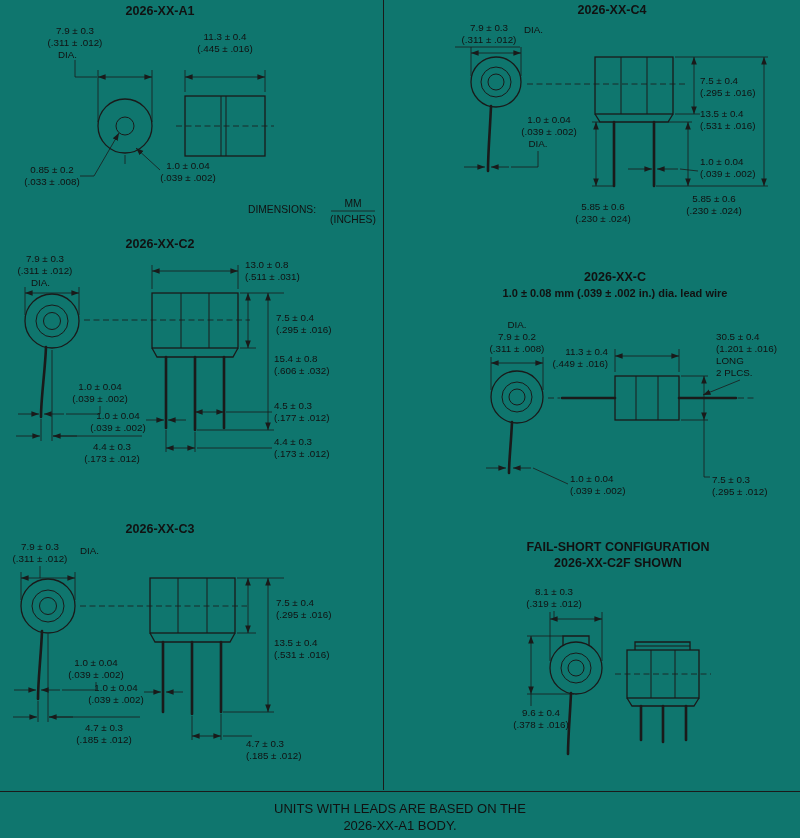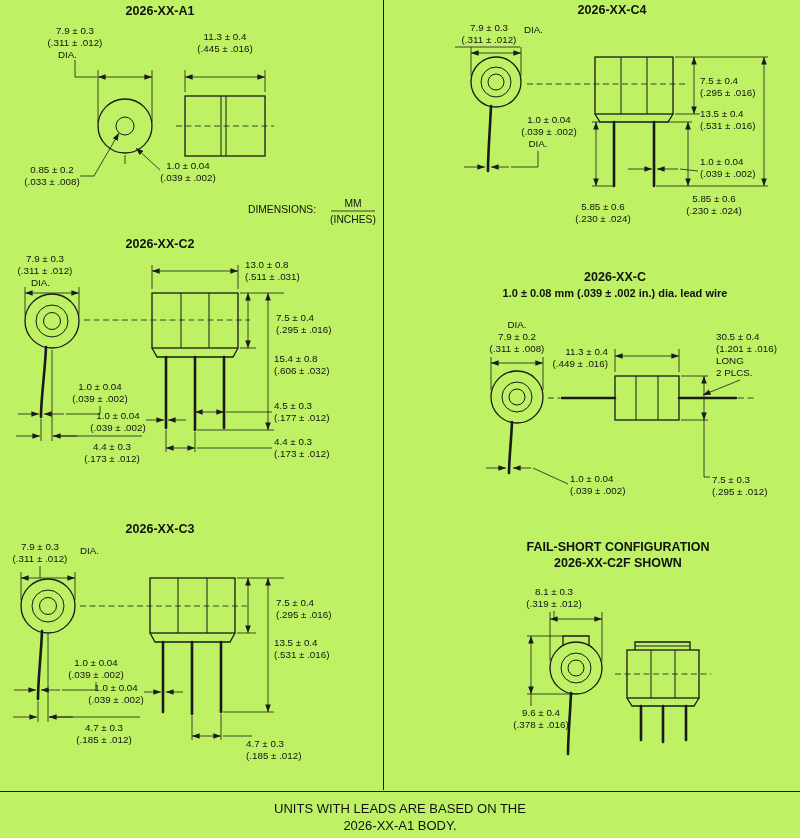--- a/index.html
+++ b/index.html
@@ -1,17 +1,17 @@
 <!DOCTYPE html>
 <html><head>
 <meta charset="utf-8">
 <style>
 *{margin:0;padding:0;box-sizing:border-box}
 body{background:#fff}
-.page{position:relative;width:800px;height:838px;background:#bef264;font-family:"Liberation Sans",sans-serif;overflow:hidden}
+.page{position:relative;width:800px;height:838px;background:#0f766e;font-family:"Liberation Sans",sans-serif;overflow:hidden}
 svg{display:block}
 .ol{fill:none;stroke:#1a1a1a;stroke-width:1.3}
 .o1{fill:none;stroke:#1a1a1a;stroke-width:1}
 .th{fill:none;stroke:#1a1a1a;stroke-width:0.8}
 .cl{fill:none;stroke:#1a1a1a;stroke-width:0.8;stroke-dasharray:6 3.5}
 .wr{fill:none;stroke:#1a1a1a;stroke-width:2.6;stroke-linecap:round}
 text{fill:#111;font-size:9.8px;font-family:"Liberation Sans",sans-serif}
 .t{font-size:12.5px;font-weight:bold}
 .s{font-size:11px;font-weight:bold}
 .f{font-size:13px}

